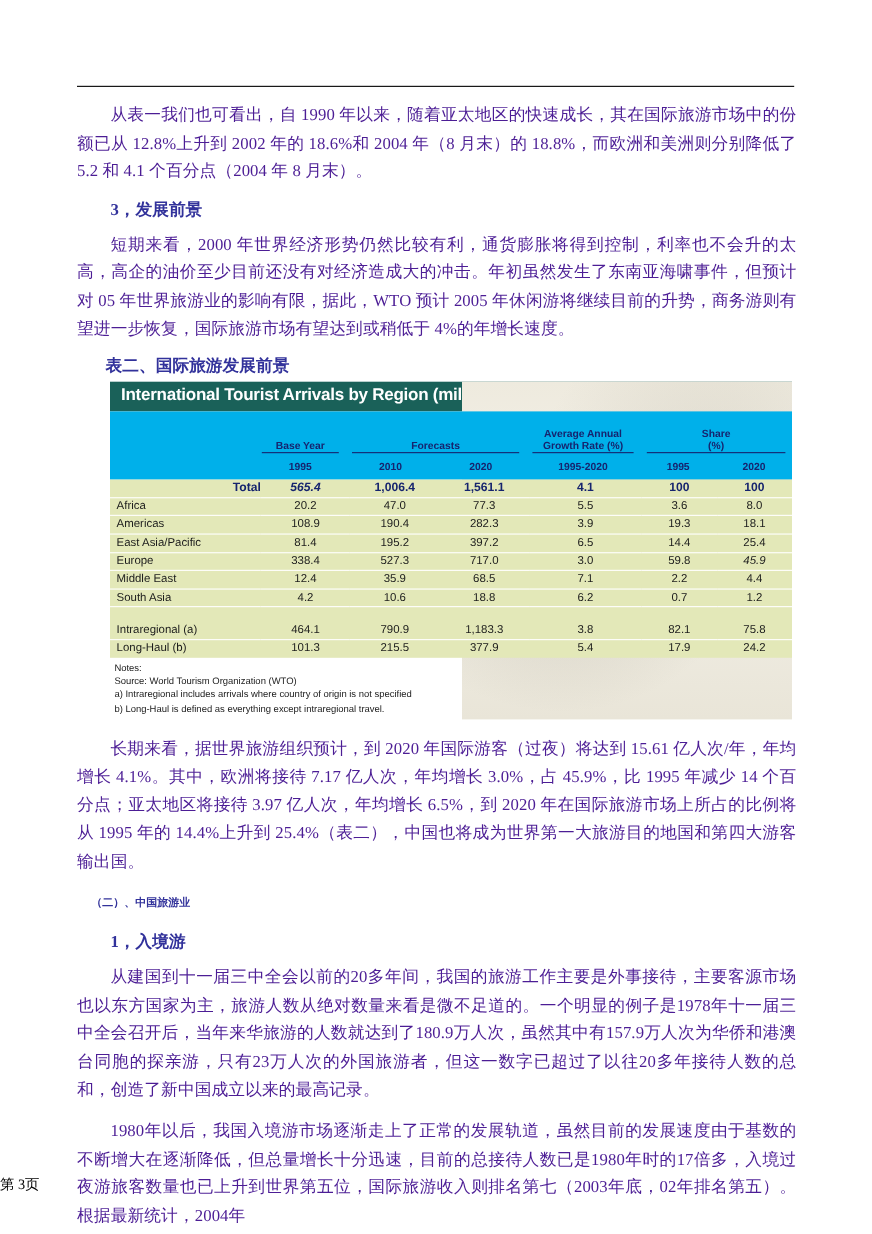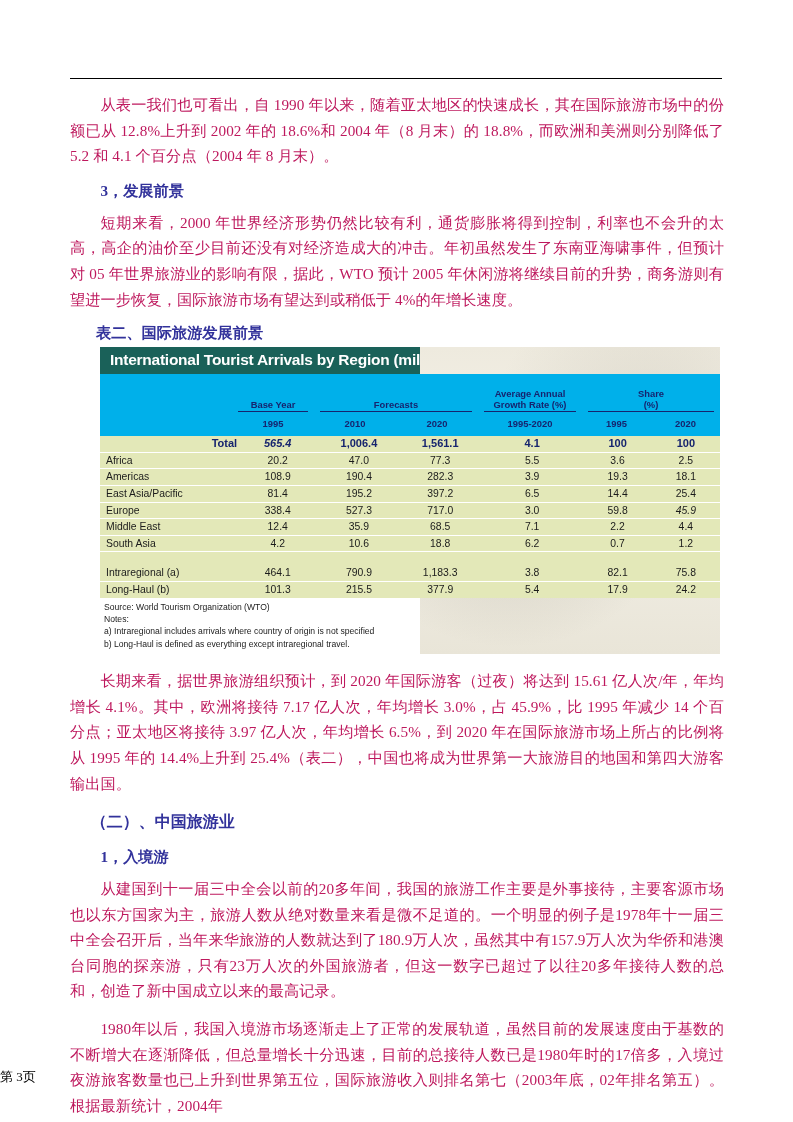--- a/index.html
+++ b/index.html
@@ -38,35 +38,35 @@
     top: 92px;
     width: 654px;
   }
   p.para {
     margin: 0 0 2px 0;
     font-size: 15.2px;
     line-height: 25.6px;
     text-align: justify;
     text-justify: inter-ideograph;
     text-indent: 2em;
-    color: #be185d;
+    color: #4c1d95;
     letter-spacing: 0.1px;
   }
   h3.head-num {
     margin: 9px 0 7px 0;
     font-size: 15.2px;
     line-height: 25px;
     font-weight: bold;
     color: #32329b;
     text-indent: 2em;
     font-family: "Liberation Serif", "DejaVu Serif", serif;
   }
   h2.head-sec {
     margin: 13px 0 8px 0;
-    font-size: 16px;
+    font-size: 10px;
     line-height: 26px;
     font-weight: bold;
     color: #32329b;
     text-indent: 1.3em;
     font-family: "Liberation Serif", "DejaVu Serif", serif;
   }
   .caption {
     margin: 10px 0 3px 0;
     font-size: 15.2px;
     line-height: 22px;
@@ -286,21 +286,21 @@
                 <td style="width: 69px;">100</td>
                 <td style="width: 69px;">100</td>
               </tr>
               <tr>
                 <td class="lbl" style="width: 132px;">Africa</td>
                 <td style="width: 82px;">20.2</td>
                 <td style="width: 82px;">47.0</td>
                 <td style="width: 82px;">77.3</td>
                 <td style="width: 104px;">5.5</td>
                 <td style="width: 69px;">3.6</td>
-                <td style="width: 69px;">2.5</td>
+                <td style="width: 69px;">8.0</td>
               </tr>
               <tr>
                 <td class="lbl" style="width: 132px;">Americas</td>
                 <td style="width: 82px;">108.9</td>
                 <td style="width: 82px;">190.4</td>
                 <td style="width: 82px;">282.3</td>
                 <td style="width: 104px;">3.9</td>
                 <td style="width: 69px;">19.3</td>
                 <td style="width: 69px;">18.1</td>
               </tr>
@@ -360,22 +360,22 @@
                 <td style="width: 104px;">5.4</td>
                 <td style="width: 69px;">17.9</td>
                 <td style="width: 69px;">24.2</td>
               </tr>
             </tbody>
         </table>
       </div>
 
       <div class="notes">
         <div class="notes-bg"></div>
+        <div>Notes:</div>
         <div>Source: World Tourism Organization (WTO)</div>
-        <div>Notes:</div>
         <div>a) Intraregional includes arrivals where country of origin is not specified</div>
         <div>b) Long-Haul is defined as everything except intraregional travel.</div>
       </div>
 
     </div>
 
     <p class="para" style="margin-top:14px">长期来看，据世界旅游组织预计，到 2020 年国际游客（过夜）将达到 15.61 亿人次/年，年均增长 4.1%。其中，欧洲将接待 7.17 亿人次，年均增长 3.0%，占 45.9%，比 1995 年减少 14 个百分点；亚太地区将接待 3.97 亿人次，年均增长 6.5%，到 2020 年在国际旅游市场上所占的比例将从 1995 年的 14.4%上升到 25.4%（表二），中国也将成为世界第一大旅游目的地国和第四大游客输出国。</p>
 
     <h2 class="head-sec">（二）、中国旅游业</h2>
 

